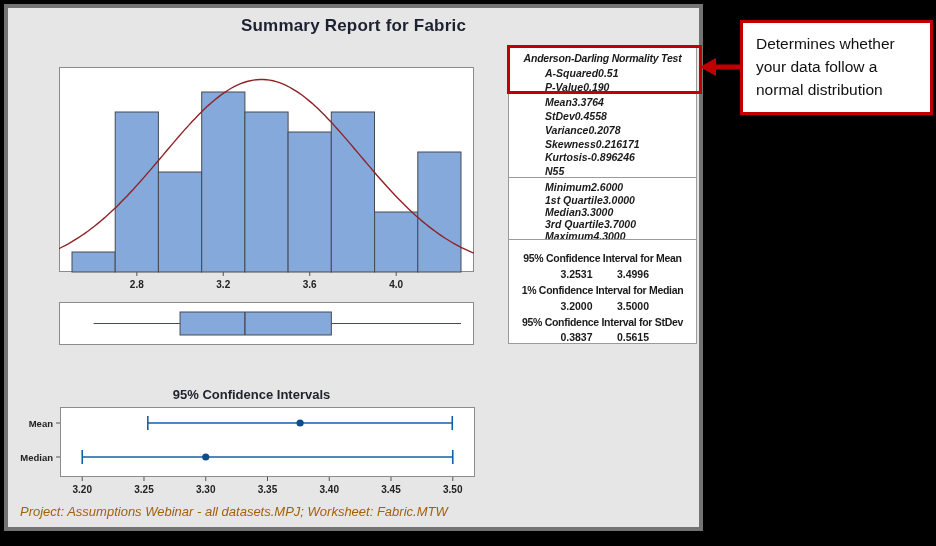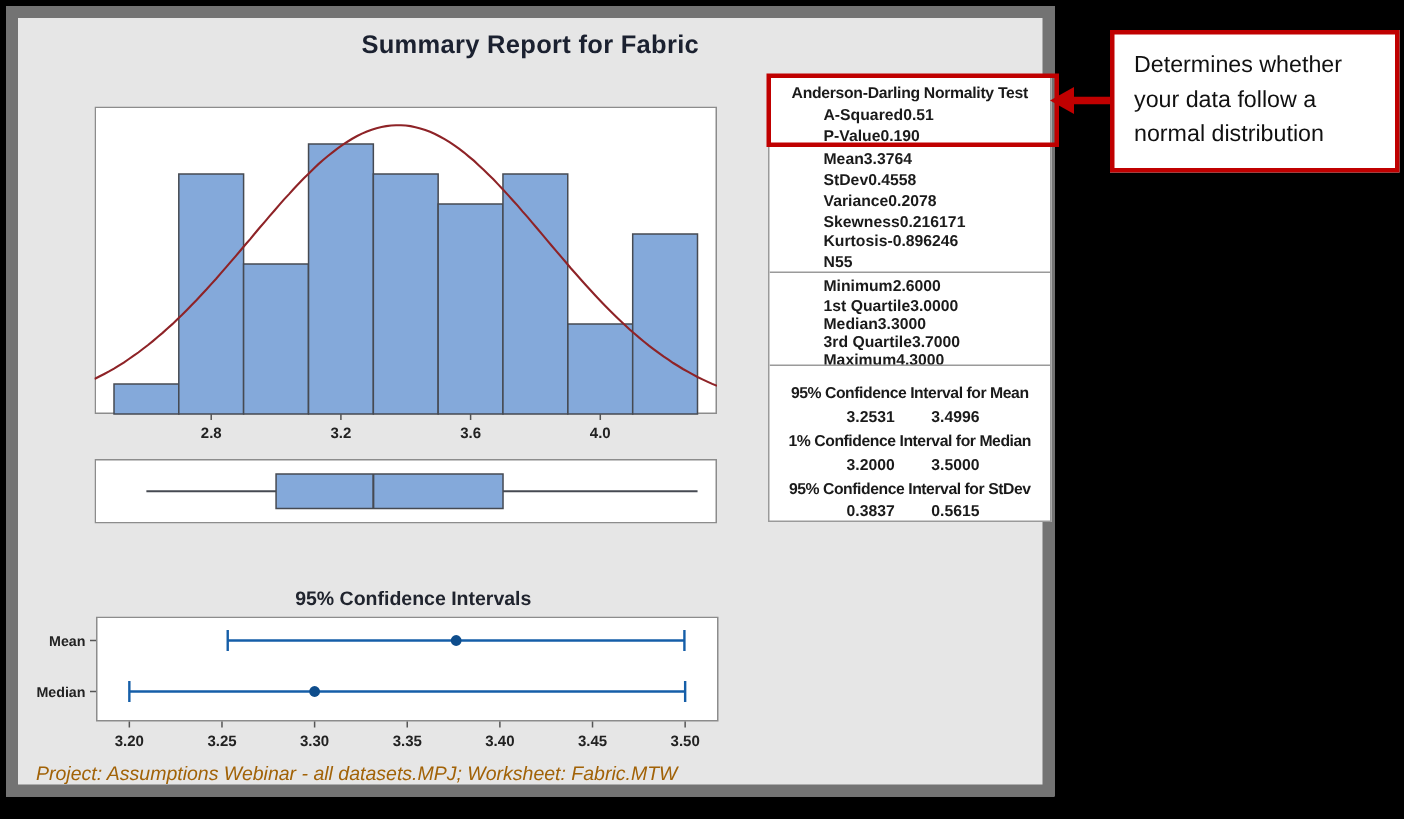--- a/index.html
+++ b/index.html
@@ -1,31 +1,31 @@
 <!DOCTYPE html>
 <html><head>
 <meta charset="utf-8">
 <style>
   html,body{margin:0;padding:0;background:#000;}
   .canvas{position:relative;width:936px;height:546px;background:#000;overflow:hidden;
           font-family:"Liberation Sans",sans-serif;}
   .report{position:absolute;left:4px;top:4px;width:699px;height:527px;box-sizing:border-box;
-          background:#E6E6E6;border:8px solid #737373;}
+          background:#E6E6E6;border:4px solid #737373;}
   .report-title{position:absolute;left:0;top:8px;width:100%;text-align:center;
           font-size:17px;font-weight:bold;color:#1B2130;letter-spacing:.2px;}
   .chart-abs{position:absolute;}
-  .ci-title{position:absolute;left:56px;top:379px;width:415px;text-align:center;
+  .ci-title{position:absolute;left:36px;top:379px;width:415px;text-align:center;
           font-size:13px;font-weight:bold;color:#20242E;}
   .footer{position:absolute;left:12px;top:496px;font-size:13px;font-style:italic;color:#a16207;}
   
   .stats-panel{position:absolute;left:500px;top:39px;width:189px;height:297px;box-sizing:border-box;
           background:#FFF;border:1px solid #9A9A9A;font-size:10.5px;font-weight:bold;color:#1A1A1A;
           display:flex;flex-direction:column;overflow:hidden;}
   .sec{box-sizing:border-box;overflow:hidden;}
-  .sec-b{border-bottom:1px solid #9A9A9A;}
+  .sec-b{border-bottom:1px solid #9A9A9A;font-style:italic;}
   .sec1{height:47px;padding-top:3px;}
   .sec2{height:88px;padding-top:3px;}
   .sec3{height:64px;padding-top:3px;}
   .sec4{height:98px;padding-top:3px;margin-top:8px;}
   .sec-title{text-align:center;line-height:15px;white-space:nowrap;letter-spacing:-.2px;}
   .srow{display:flex;padding:0 35px 0 36px;line-height:14px;}
   .sec2 .srow{line-height:13.7px;}
   .sec3 .srow{line-height:12.2px;}
   .ci-head{text-align:center;line-height:15.8px;white-space:nowrap;letter-spacing:-.3px;}
   .ci-vals{display:grid;grid-template-columns:50% 50%;line-height:15.8px;}

